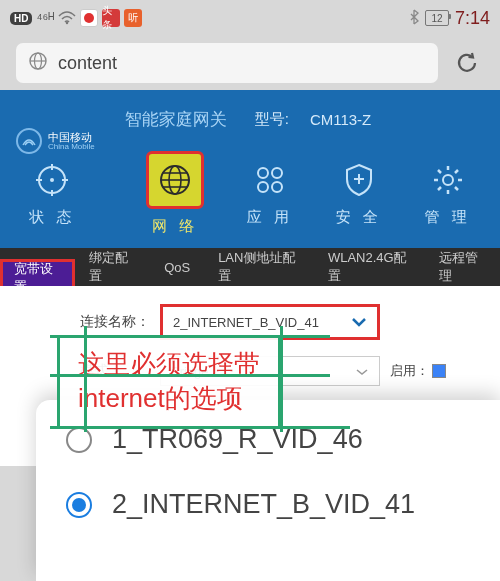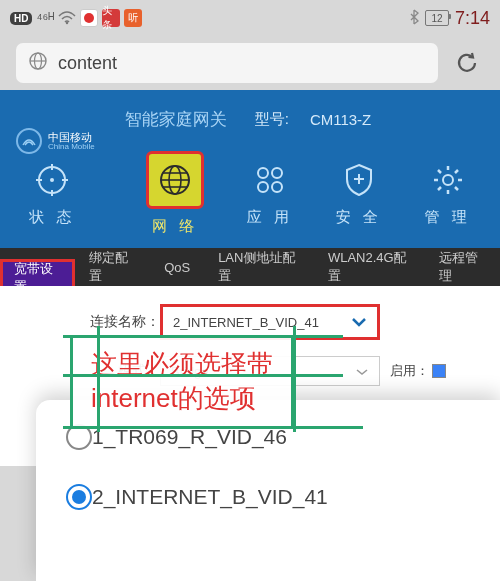--- a/index.html
+++ b/index.html
@@ -32,37 +32,37 @@
     .nav-item.active { position: relative; margin-left: 28px; }
     .nav-item.active .nav-icon-wrap { background: #d6d62f; border-radius: 6px; padding: 10px; border: 3px solid #e03030; }
     .nav-item.active .nav-label { color: #f0e76a; }
     
     .subnav { background: #2c2c2c; height: 38px; display: flex; align-items: center; color: #ccc; font-size: 13px; }
     .subnav-item { padding: 0 14px; height: 100%; display: flex; align-items: center; }
     .subnav-item.active { background: #4c1d95; color: #fff; border: 3px solid #e03030; padding: 15px 11px; margin-top: 21px; }
     
     .form-area { background: #fff; padding: 18px 20px; position: relative; }
     .form-row { display: flex; align-items: center; margin-bottom: 16px; font-size: 14px; color: #444; }
-    .form-label { width: 140px; padding-left: 60px; text-align: right; }
+    .form-label { width: 140px; padding-left: 60px; }
     .form-sel { flex: 1; max-width: 220px; height: 36px; border: 3px solid #e03030; display: flex; align-items: center; justify-content: space-between; padding: 0 10px; background: #fff; font-size: 13px; }
     .form-sel-plain { flex: 1; max-width: 220px; height: 30px; border: 1px solid #ccc; display: flex; align-items: center; justify-content: space-between; padding: 0 10px; font-size: 13px; color: #666; }
     .extra-label { font-size: 13px; color: #444; margin-left: 10px; }
     .chk { width: 14px; height: 14px; border: 1px solid #888; margin-left: 3px; display: inline-block; background: #3b82f6; }
     
-    .annotation { position: absolute; left: 70px; top: 335px; border: 3px solid #2aa56f; background: rgba(255,255,255,0.93); color: #e03030; font-size: 26px; padding: 10px 18px; line-height: 1.3; z-index: 5; }
+    .annotation { position: absolute; left: 57px; top: 335px; border: 3px solid #2aa56f; background: rgba(255,255,255,0.93); color: #e03030; font-size: 26px; padding: 10px 18px; line-height: 1.3; z-index: 5; }
     .annotation::before, .annotation::after { content: ""; position: absolute; background: #2aa56f; }
     .annotation .hbar { position: absolute; height: 3px; background: #2aa56f; }
     .hb1 { width: 280px; left: -10px; top: -3px; }
     .hb2 { width: 280px; left: -10px; top: 36px; }
     .hb3 { width: 300px; left: -10px; bottom: -3px; }
     .vbar { position: absolute; width: 3px; background: #2aa56f; top: -12px; height: 106px; }
     .vb1 { left: 24px; } .vb2 { left: 220px; }
     
     .sheet { position: absolute; left: 36px; right: 0; top: 400px; bottom: 0; background: #fff; border-radius: 14px 0 0 0; box-shadow: 0 -6px 20px rgba(0,0,0,0.18); padding: 24px 30px; z-index: 3; }
-    .radio-row { display: flex; align-items: center; font-size: 21px; color: #444; margin-bottom: 34px; }
+    .radio-row { display: flex; align-items: center; gap: 20px; font-size: 27px; color: #444; margin-bottom: 34px; }
     .radio { width: 26px; height: 26px; border: 2px solid #888; border-radius: 50%; display: flex; align-items: center; justify-content: center; }
     .radio.sel { border-color: #1a7de0; }
     .radio.sel::after { content: ""; width: 14px; height: 14px; background: #1a7de0; border-radius: 50%; }
   </style>
 </head>
 <body>
 
 <div class="status-bar">
   <div class="status-left">
     <span class="hd-badge">HD</span>

